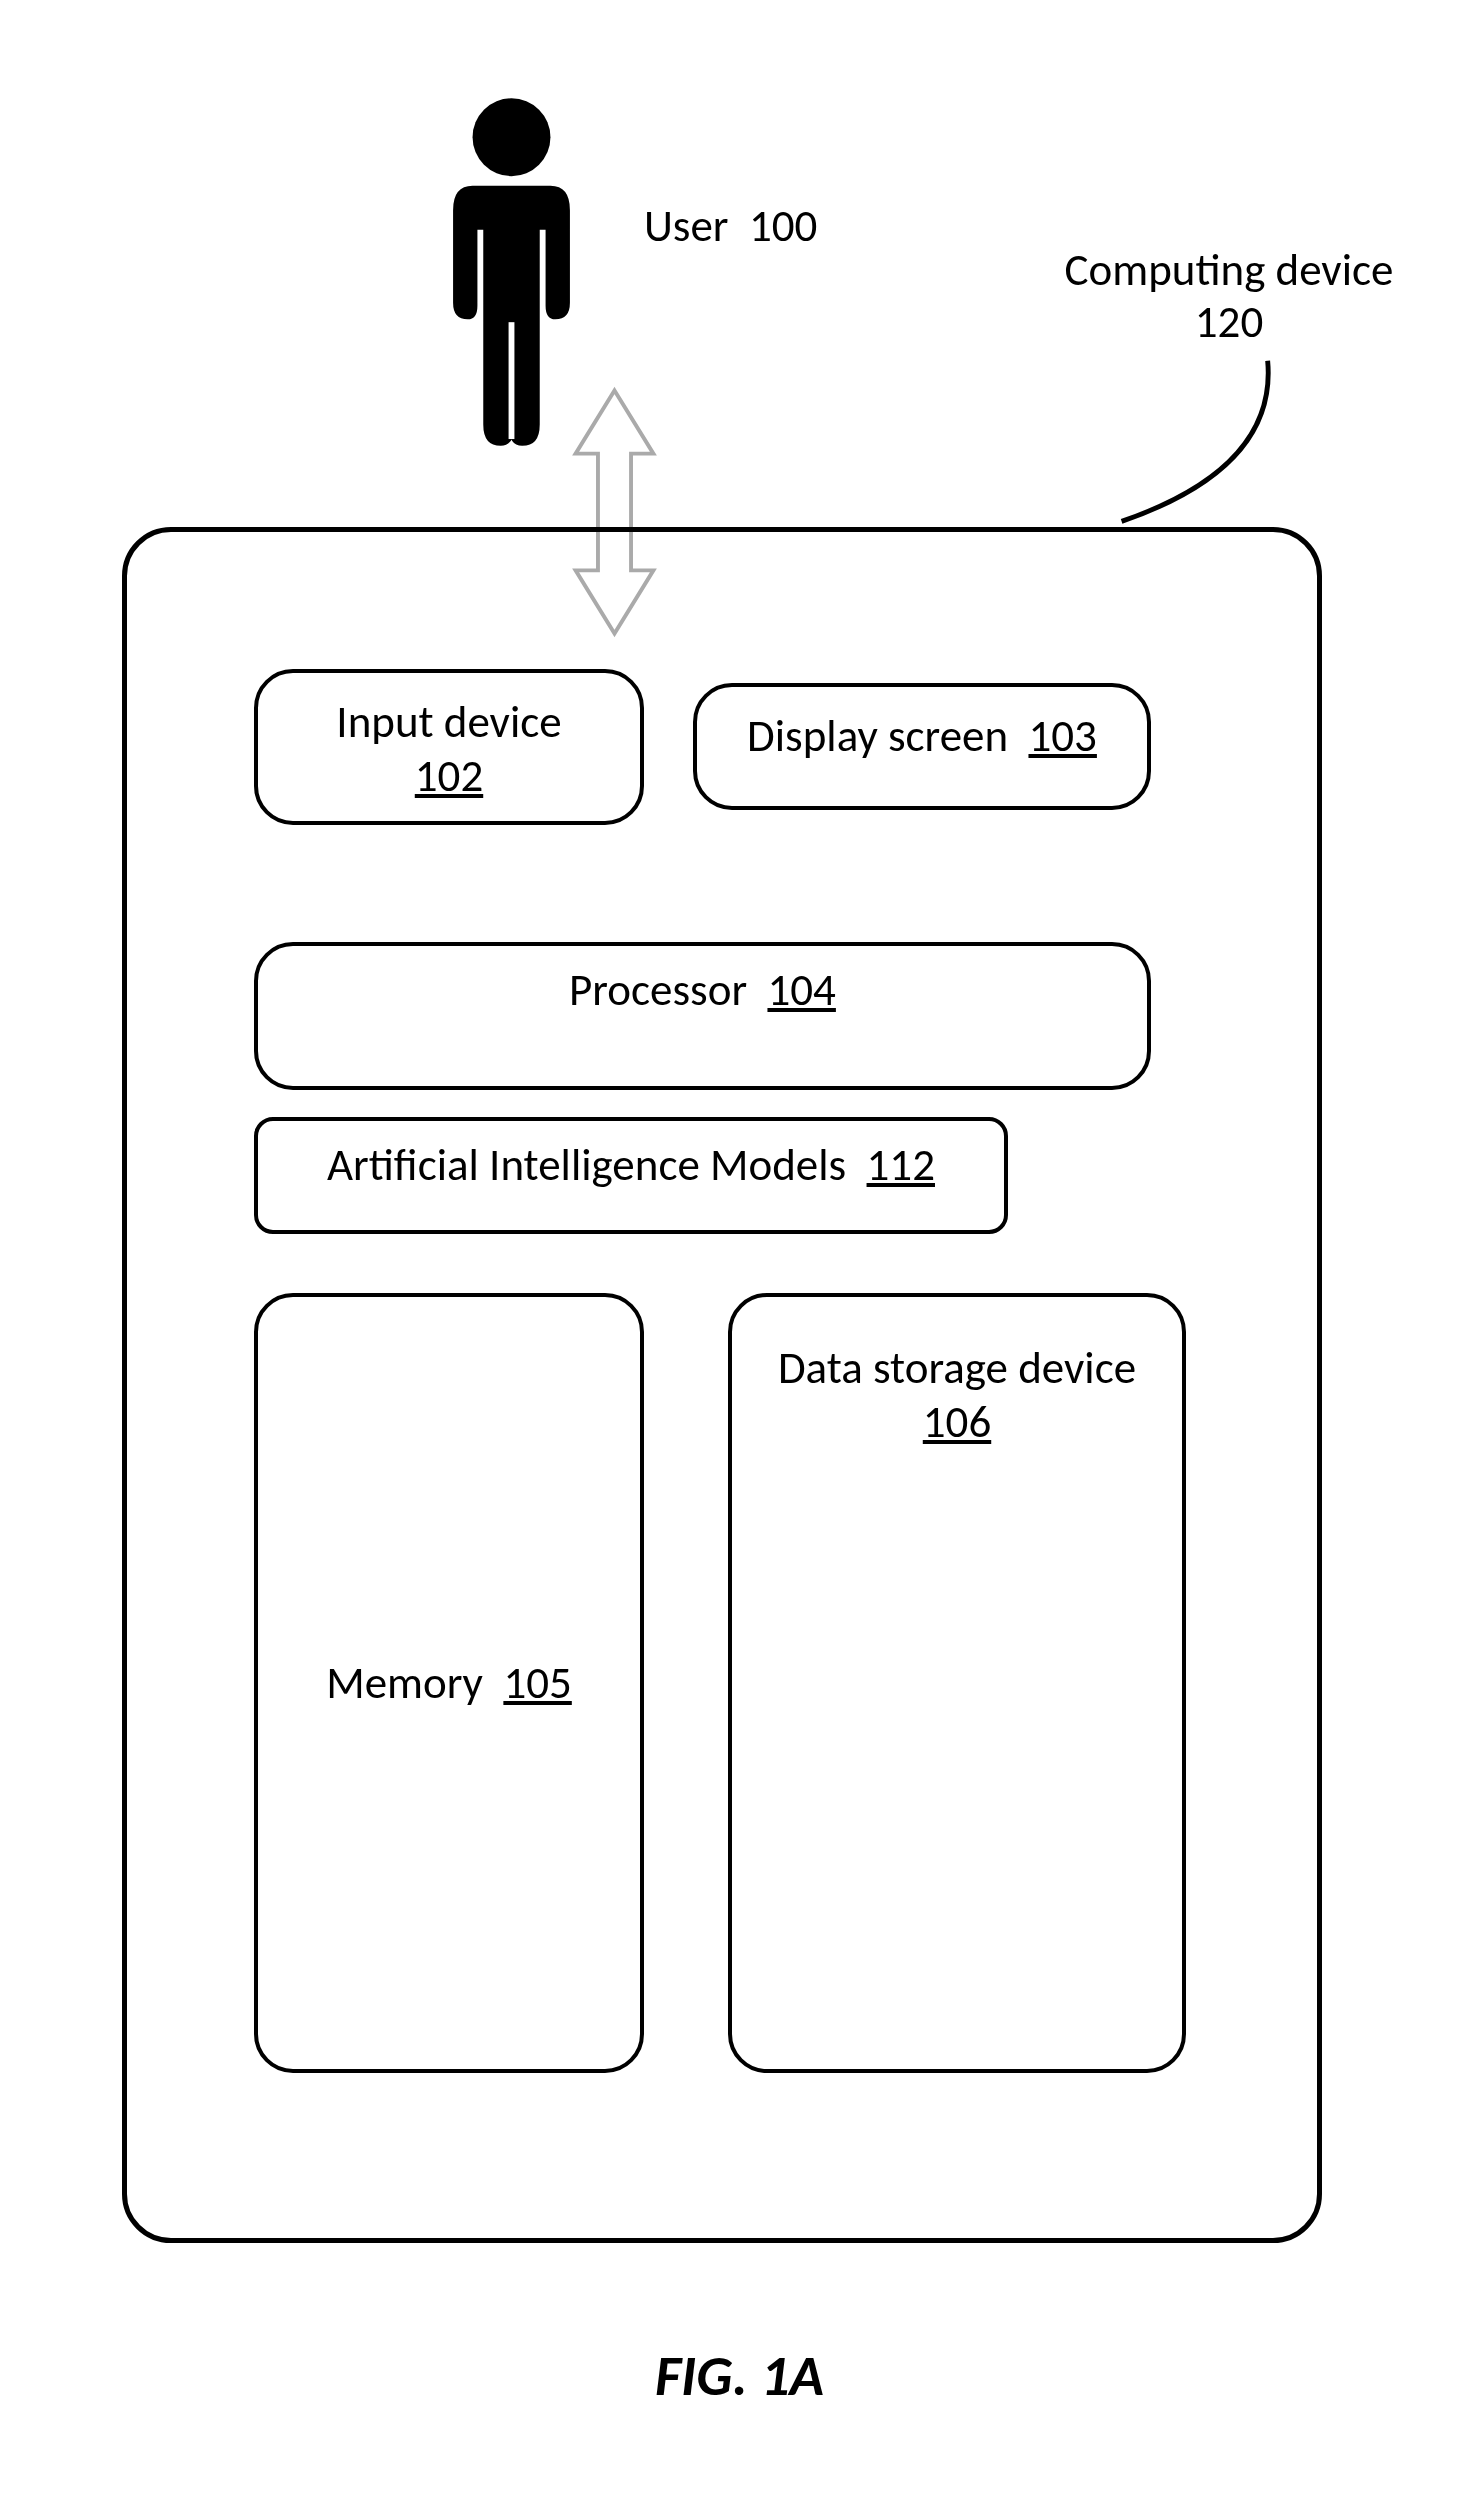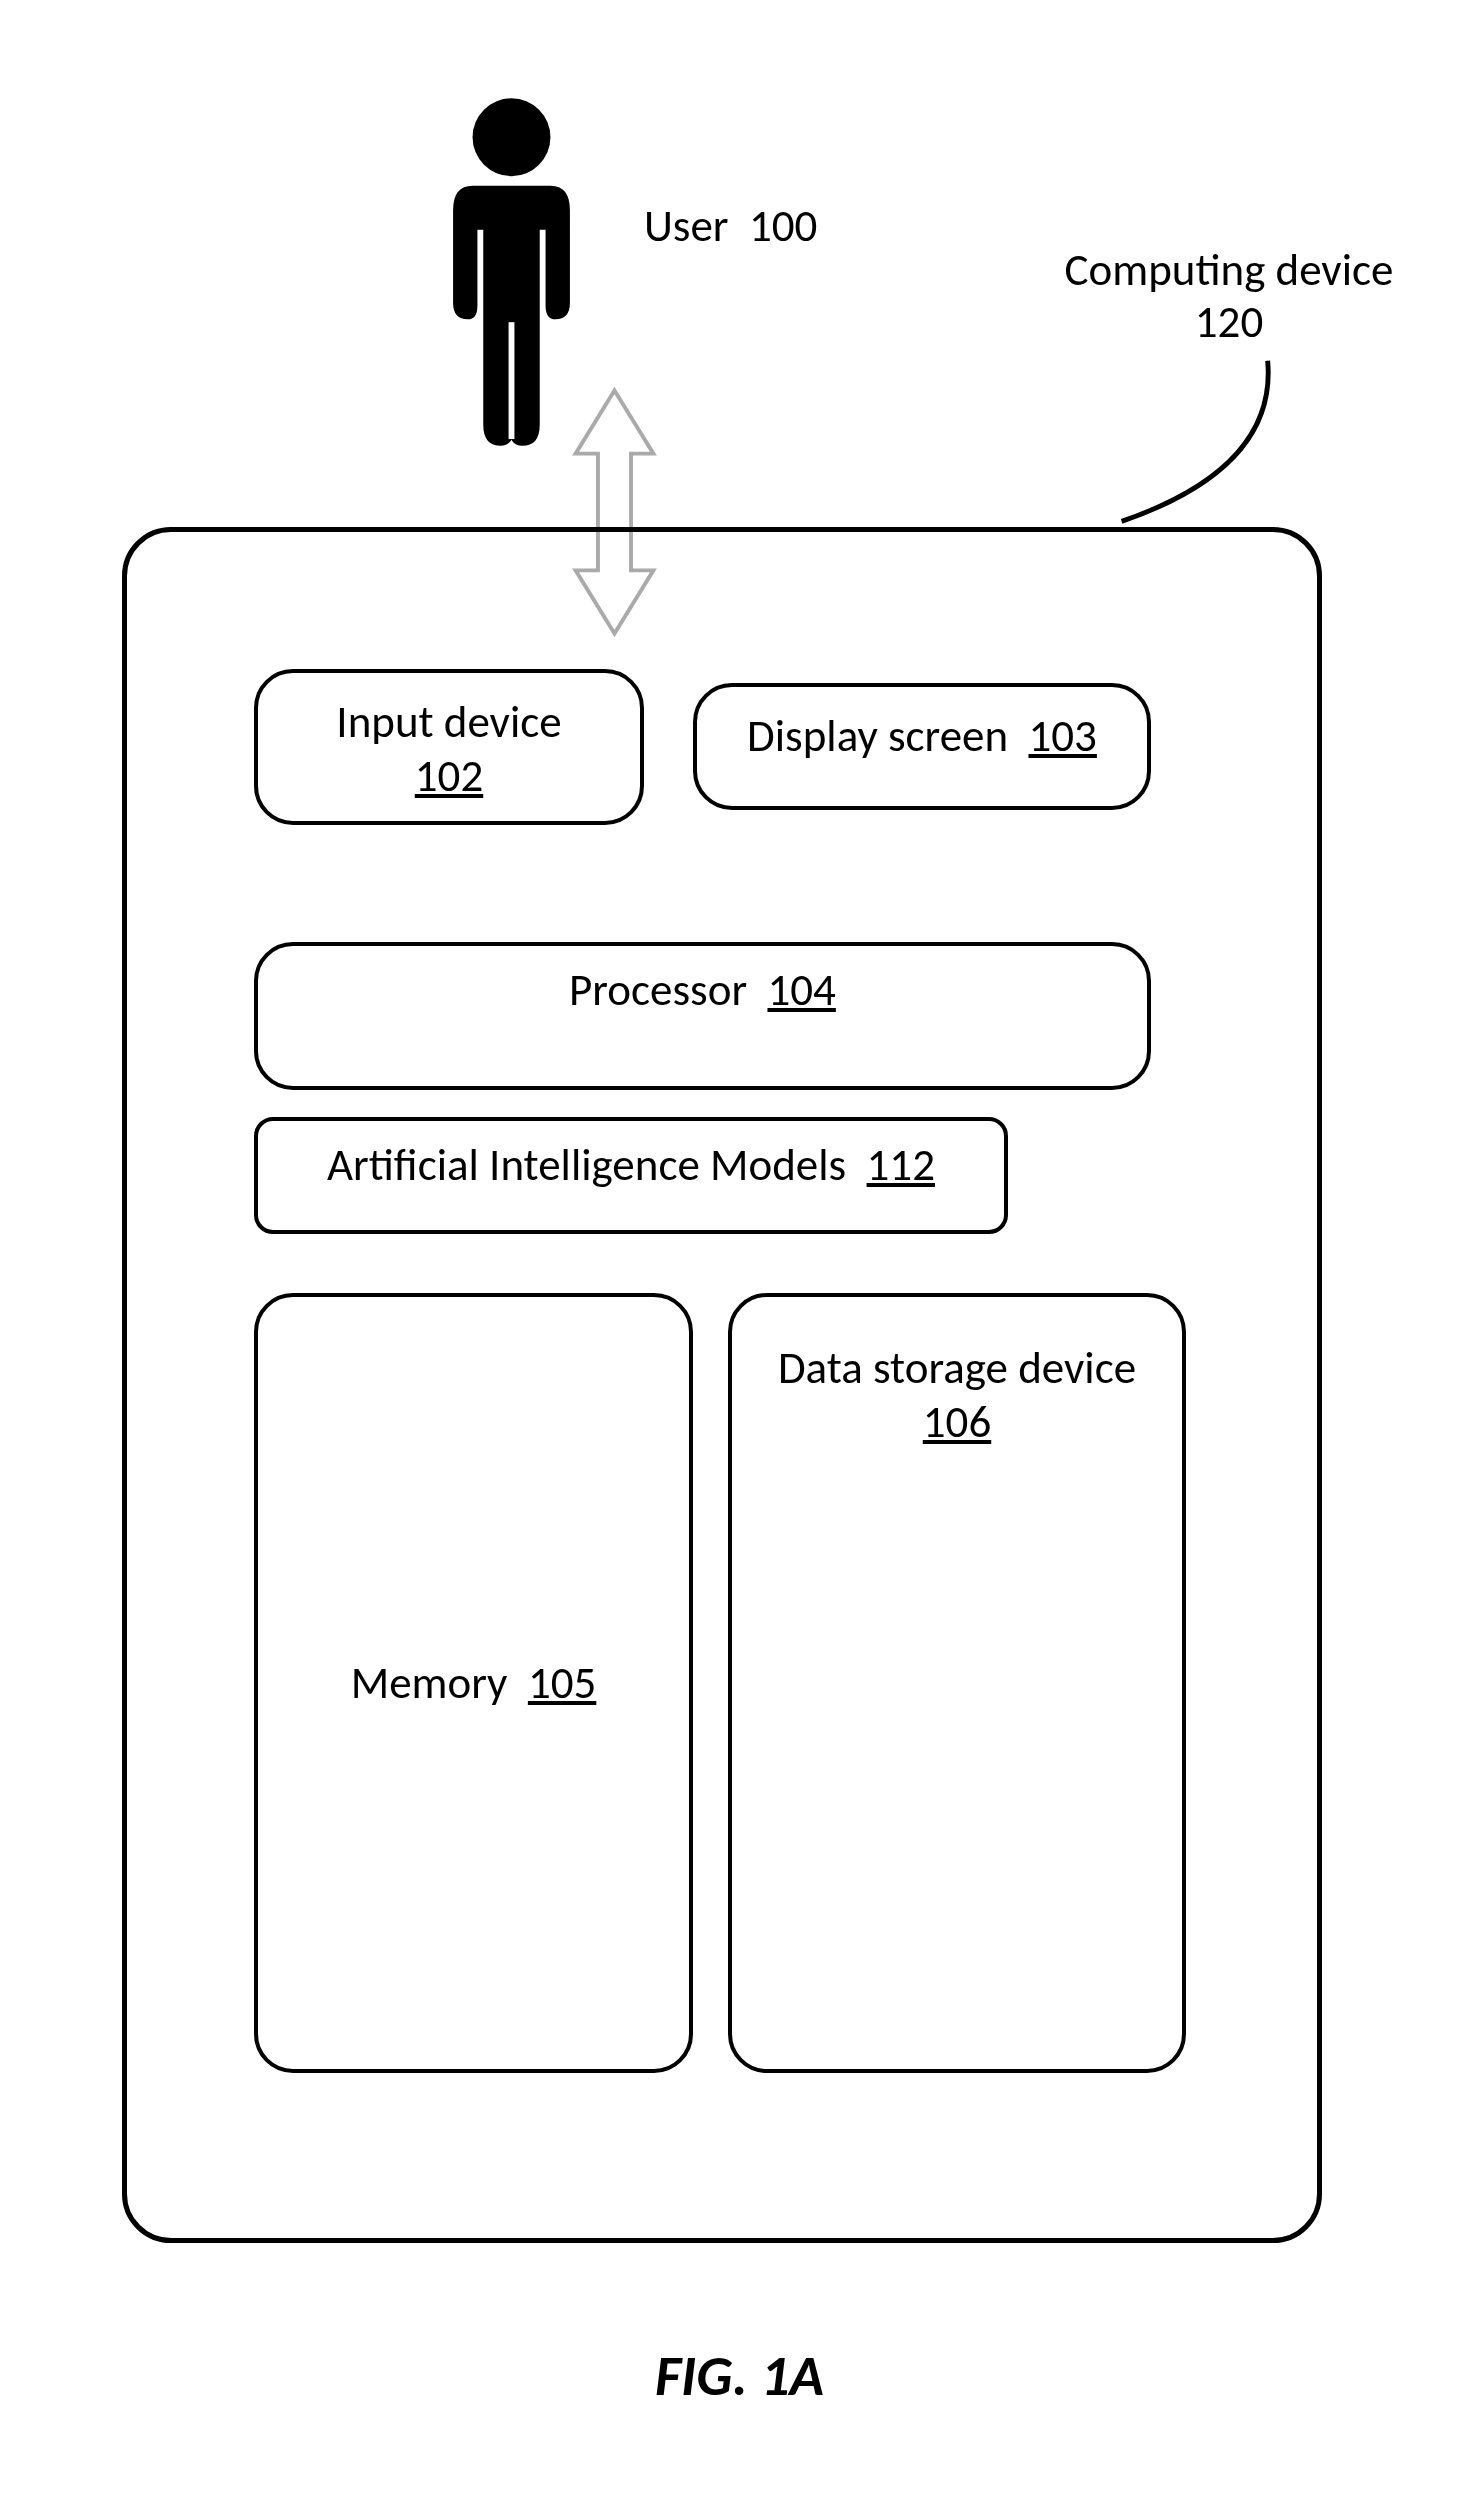--- a/index.html
+++ b/index.html
@@ -123,21 +123,21 @@
       </span>
     </div>
 
     <div class="abs rbox" style="left:127px; top:585px; width:754px; height:117px; line-height:107px;border-radius:19px;">
       <span class="lbl">
         <span>Artificial Intelligence Models</span>
         <span>&nbsp;</span><span class="num">112</span>
       </span>
     </div>
 
-    <div class="abs rbox" style="left:127px; top:761px; width:439px; height:780px;">
+    <div class="abs rbox" style="left:127px; top:761px; width:390px; height:780px;">
       <div class="lbl" style="position:absolute; top:50%; left:0; right:0; transform:translateY(-50%);">
         <span>Memory</span>
         <span>&nbsp;</span><span class="num">105</span>
       </div>
     </div>
 
     <div class="abs rbox" style="left:566px; top:761px; width:458px; height:780px;margin-left:35px;">
       <div class="lbl" style="position:absolute; top:44px; left:0; right:0;">
         <span>Data storage device</span><br>
         <span class="num">106</span>

